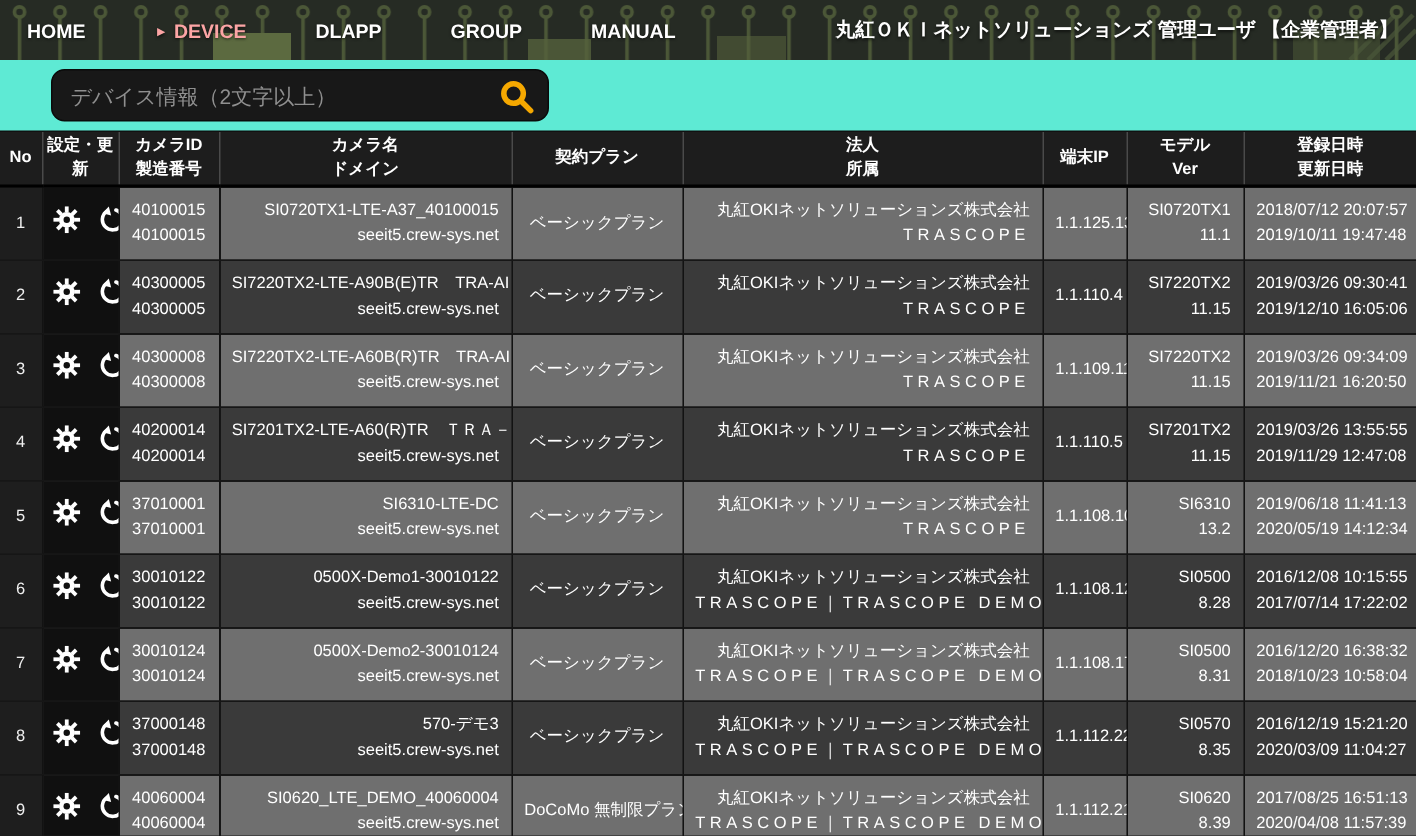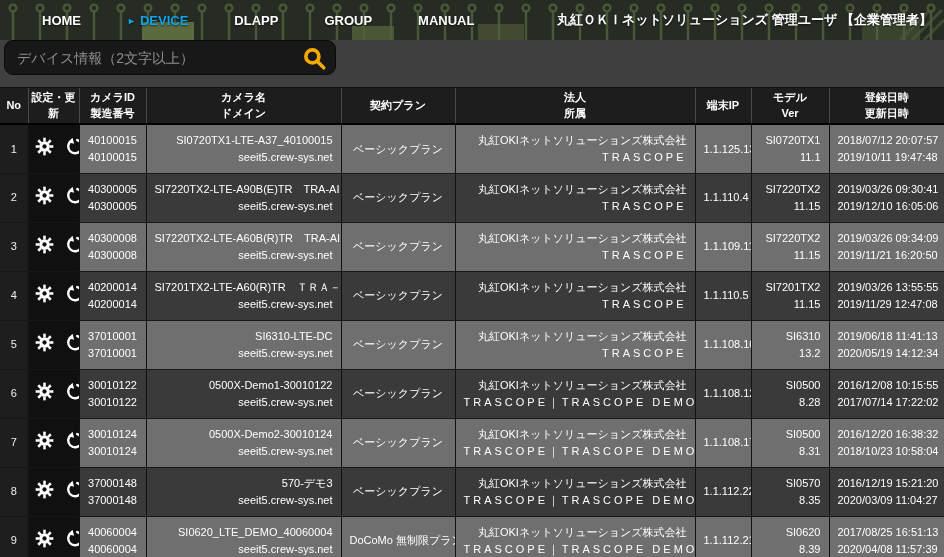--- a/index.html
+++ b/index.html
@@ -13,55 +13,56 @@
   
   .navbar {
     position: relative;
     height: 40px;
     background: #262b24;
     display: flex;
     align-items: center;
     overflow: hidden;
   }
   .pcb-svg { position: absolute; inset: 0; width: 100%; height: 100%; pointer-events: none; }
-  .nav-items { position: relative; z-index: 2; display: flex; align-items: center; margin-left: 24px; }
+  .nav-items { position: relative; z-index: 2; display: flex; align-items: center; }
   .nav-item {
     position: relative;
     color: #ffffff;
     font-weight: bold;
     font-size: 13px;
     padding: 0 23px;
     cursor: pointer;
     white-space: nowrap;
     text-shadow: 0 1px 2px rgba(0,0,0,.6);
   }
   .nav-item:first-child { padding-left: 18px; }
-  .nav-item.active { color: #0ea5e9; }
+  .nav-item.active { color: #fca5a5; }
   .active-marker { font-size: 9px; margin-right: 4px; vertical-align: 1px; }
   .nav-right {
     position: relative;
     z-index: 2;
     margin-left: auto;
     display: flex;
     align-items: center;
     gap: 10px;
     padding-right: 12px;
     color: #ffffff;
     font-size: 13px;
     font-weight: bold;
     white-space: nowrap;
     text-shadow: 0 1px 2px rgba(0,0,0,.6);
   }
 
   
   .search-section {
     height: 48px;
-    background: #404040;
+    background: #5eead4;
     display: flex;
-    padding-left: 4px;
+    align-items: center;
+    padding-left: 34px;
     border-bottom: 1px solid #111;
   }
   .search-box {
     width: 332px;
     height: 35px;
     background: #181818;
     border: 1px solid #0a0a0a;
     border-radius: 9px;
     display: flex;
     align-items: center;

